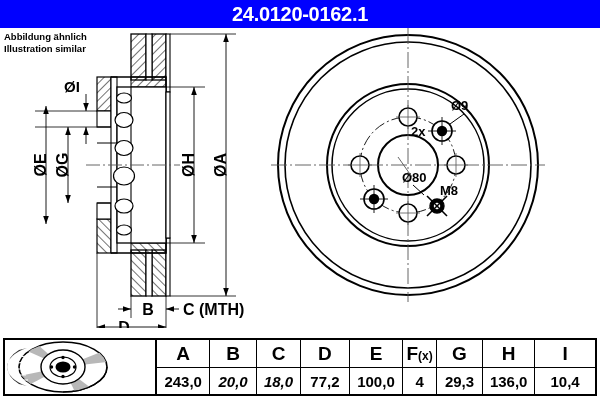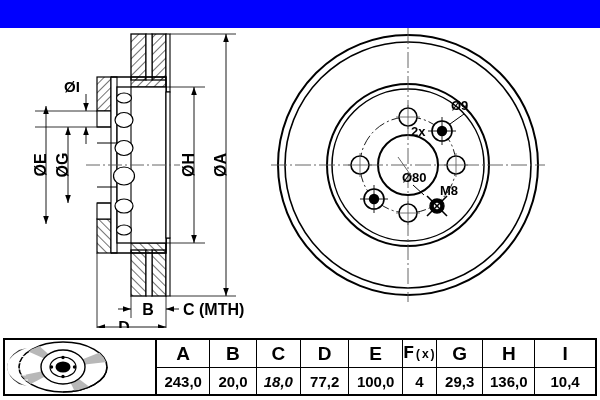--- a/index.html
+++ b/index.html
@@ -107,22 +107,27 @@
     vertical-align: baseline;
   }
   text { font-family: "Liberation Sans", sans-serif; }
 </style>
 </head>
 <body>
 
 <div id="page">
 
   <div id="header-bar">
+    <span class="hdr-text">24.0120-0162.1</span>
   </div>
 
+  <div id="illus-note">
+    <div>Abbildung ähnlich</div>
+    <div>Illustration similar</div>
+  </div>
 
   <svg id="drawing" viewBox="0 0 600 300" width="600" height="300">
     <defs>
       <pattern id="hatchR" width="6" height="6" patternUnits="userSpaceOnUse" patternTransform="rotate(45)">
         <line x1="0" y1="0" x2="0" y2="6" stroke="#000" stroke-width="1.1"></line>
       </pattern>
       <pattern id="hatchL" width="6" height="6" patternUnits="userSpaceOnUse" patternTransform="rotate(-45)">
         <line x1="0" y1="0" x2="0" y2="6" stroke="#000" stroke-width="1.1"></line>
       </pattern>
     </defs>
@@ -369,28 +374,28 @@
     </div>
 
     <table id="spec-table">
       <tbody>
         <tr class="head-row">
           <td class="no-left" style="width: 12.076%;">A</td>
           <td style="width: 10.593%;">B</td>
           <td style="width: 10.169%;">C</td>
           <td style="width: 11.017%;">D</td>
           <td style="width: 12.288%;">E</td>
-          <td style="width: 7.627%; font-family: Liberation Mono, monospace;"><span>F</span><span class="sub">(x)</span></td>
+          <td style="width: 7.627%;"><span>F</span><span class="sub">(x)</span></td>
           <td style="width: 10.593%;">G</td>
           <td style="width: 11.864%;">H</td>
           <td class="no-right" style="width: 13.771%;">I</td>
         </tr>
         <tr class="val-row">
           <td class="no-left" style="width: 12.076%;">243,0</td>
-          <td style="width: 10.593%;">20,0</td>
+          <td style="width: 10.593%; font-style: italic;">20,0</td>
           <td style="width: 10.169%; font-style: italic;">18,0</td>
           <td style="width: 11.017%;">77,2</td>
           <td style="width: 12.288%;">100,0</td>
           <td style="width: 7.627%;">4</td>
           <td style="width: 10.593%;">29,3</td>
           <td style="width: 11.864%;">136,0</td>
           <td class="no-right" style="width: 13.771%;">10,4</td>
         </tr>
       </tbody>
     </table>

